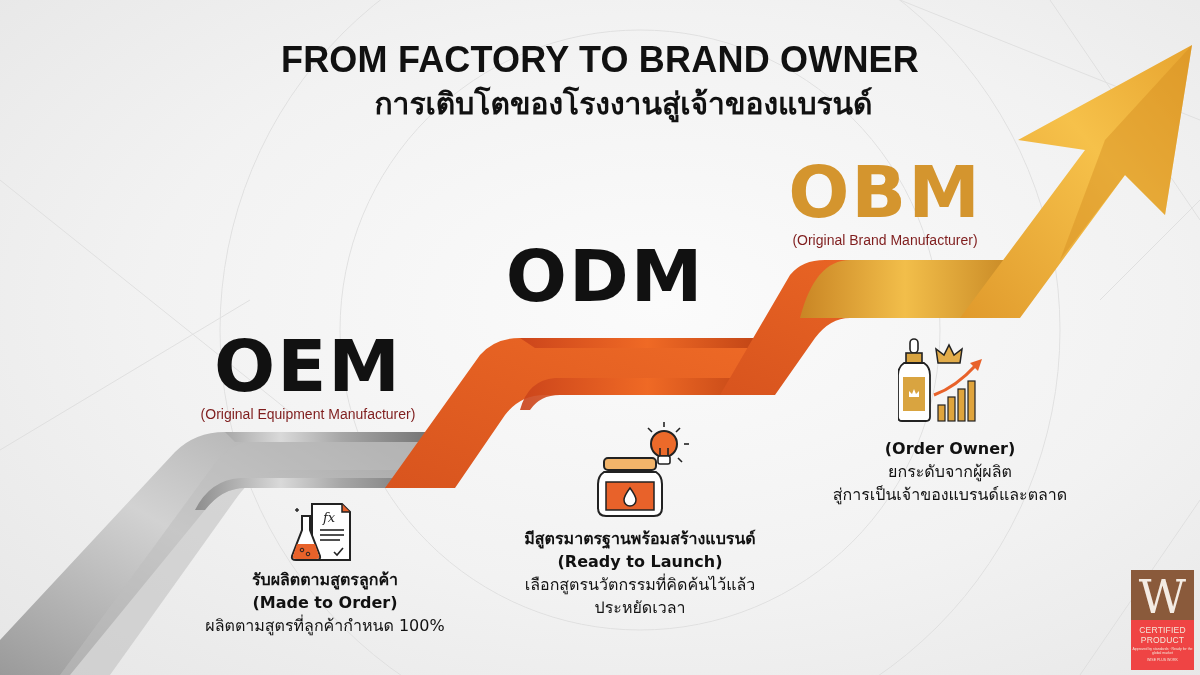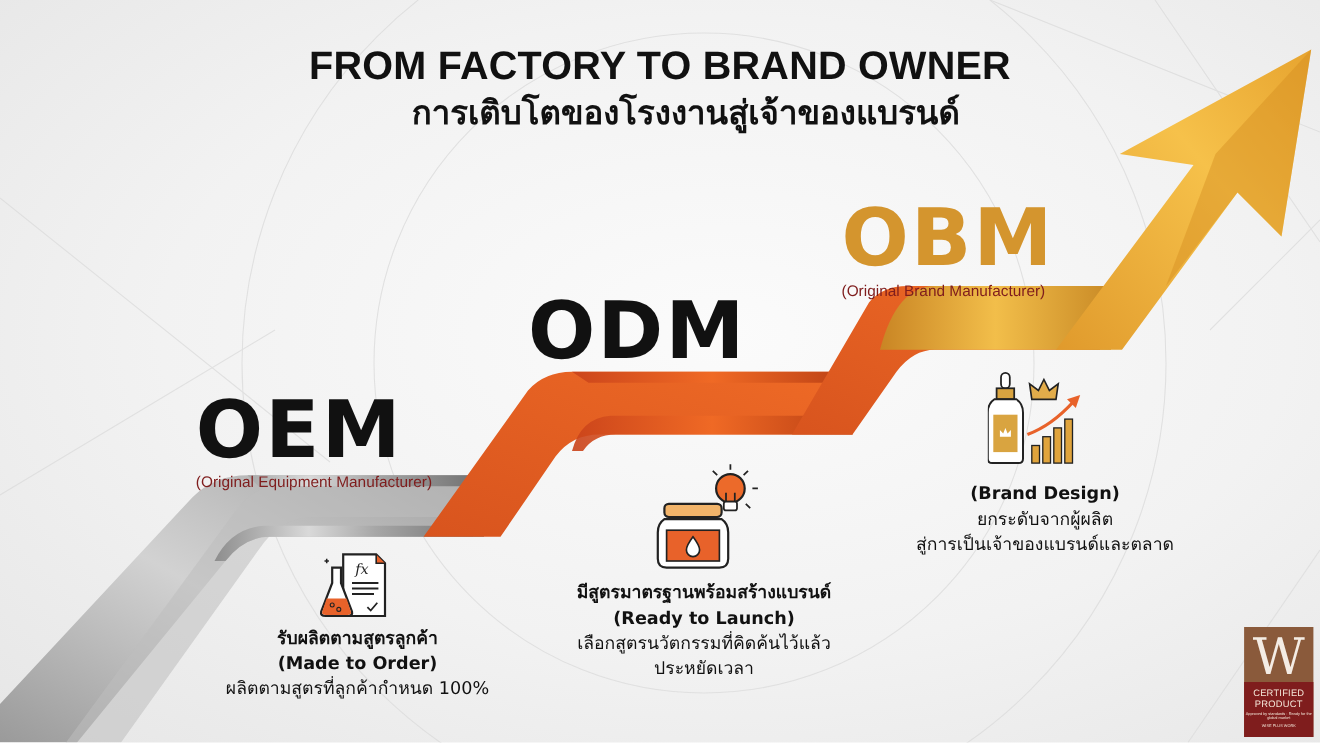--- a/index.html
+++ b/index.html
@@ -4,31 +4,31 @@
 <style>
   html,body{margin:0;padding:0;}
   body{width:1200px;height:675px;overflow:hidden;position:relative;
     font-family:"DejaVu Sans","Liberation Sans",sans-serif;
     background:radial-gradient(ellipse at 55% 45%, #fbfbfb 0%, #f2f2f2 55%, #e6e6e6 100%);}
   .bg-lines{position:absolute;inset:0;}
   .ribbon{position:absolute;inset:0;}
   .title{position:absolute;left:0;width:1200px;text-align:center;top:40px;}
   .title .en{font-family:"Liberation Sans",sans-serif;font-weight:700;font-size:36px;color:#111;letter-spacing:0.2px;line-height:40px;}
   .title .th{font-family:"DejaVu Sans",sans-serif;font-weight:700;font-size:30px;color:#111;line-height:44px;margin-top:2px;margin-left:47px;}
-  .stage{position:absolute;text-align:left;margin-top:24px;}
+  .stage{position:absolute;text-align:center;}
   .stage .abbr{font-family:"DejaVu Sans",sans-serif;font-weight:700;font-size:72px;line-height:72px;letter-spacing:2px;}
   .stage .full{font-family:"Liberation Sans",sans-serif;font-size:14px;color:#7f1d1d;margin-top:4px;}
   .desc{position:absolute;text-align:center;color:#111;}
   .desc .l1{font-family:"DejaVu Sans",sans-serif;font-weight:700;font-size:16px;line-height:24px;}
   .desc .l2{font-family:"DejaVu Sans",sans-serif;font-weight:700;font-size:16px;line-height:22px;}
   .desc .l3{font-family:"DejaVu Sans",sans-serif;font-size:16px;line-height:23px;}
   .icon{position:absolute;}
   .badge{position:absolute;left:1131px;top:570px;width:63px;height:100px;background:#8a5a3b;}
   .badge .w{position:absolute;left:0;top:0;width:63px;height:50px;text-align:center;color:#f4ece4;font-family:"DejaVu Serif",serif;font-size:46px;line-height:54px;}
-  .badge .lower{position:absolute;left:0;top:50px;width:63px;height:50px;background:#7f1d1d;text-align:center;color:#f3e6d8;}
+  .badge .lower{position:absolute;left:0;top:50px;width:63px;height:50px;background:#ef4444;text-align:center;color:#f3e6d8;}
   .badge .c1{font-family:"Liberation Sans",sans-serif;font-size:8.5px;line-height:9px;padding-top:6px;letter-spacing:0.2px;}
   .badge .c2{font-family:"Liberation Sans",sans-serif;font-size:8.5px;line-height:10px;letter-spacing:0.2px;}
   .badge .c3{font-family:"Liberation Sans",sans-serif;font-size:3.5px;line-height:4px;margin-top:2px;}
   .badge .c4{font-family:"Liberation Sans",sans-serif;font-size:3.5px;line-height:4px;margin-top:3px;}
 </style>
 </head>
 <body>
 
 <svg class="bg-lines" width="1200" height="675" viewBox="0 0 1200 675">
   <g stroke="#dcdcdc" stroke-width="1" fill="none" opacity="0.8">
@@ -163,21 +163,21 @@
   <path d="M40,26 L38,12 L46,18 L51,8 L56,18 L64,12 L62,26 Z" fill="#e2ac4a" stroke="#222" stroke-width="1.5"></path>
   <rect x="40" y="68" width="7" height="16" fill="#e0a43c" stroke="#222" stroke-width="1.2"></rect>
   <rect x="50" y="60" width="7" height="24" fill="#e0a43c" stroke="#222" stroke-width="1.2"></rect>
   <rect x="60" y="52" width="7" height="32" fill="#e0a43c" stroke="#222" stroke-width="1.2"></rect>
   <rect x="70" y="44" width="7" height="40" fill="#e0a43c" stroke="#222" stroke-width="1.2"></rect>
   <path d="M36,58 Q58,50 78,28" fill="none" stroke="#e8622a" stroke-width="3"></path>
   <path d="M72,26 L84,22 L80,34 Z" fill="#e8622a"></path>
 </svg>
 
 <div class="desc" style="left:820px;top:438px;width:260px;">
-  <div class="l2">(Brand Design)</div>
+  <div class="l2">(Order Owner)</div>
   <div class="l3">ยกระดับจากผู้ผลิต</div>
   <div class="l3">สู่การเป็นเจ้าของแบรนด์และตลาด</div>
 </div>
 
 <div class="badge">
   <div class="w">W</div>
   <div class="lower">
     <div class="c1">CERTIFIED</div>
     <div class="c2">PRODUCT</div>
     <div class="c3">Approved by standards · Ready for the global market</div>

